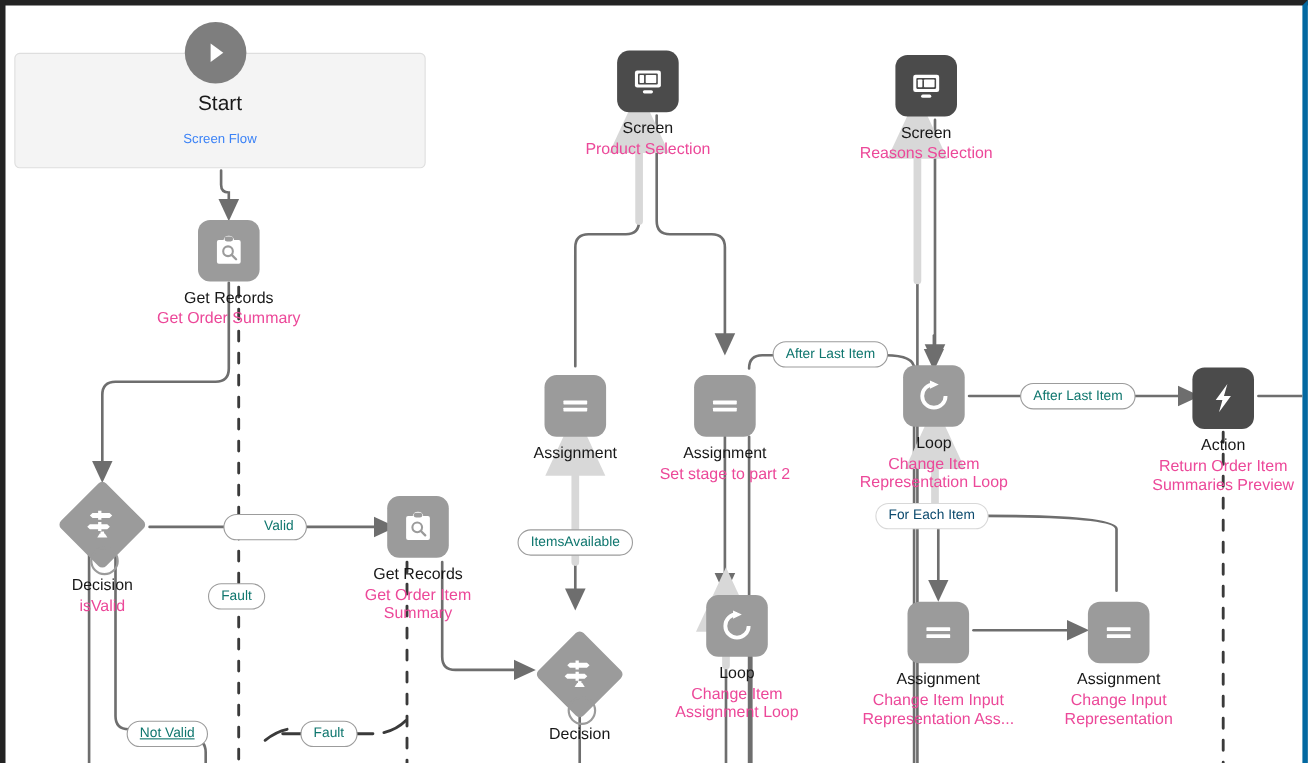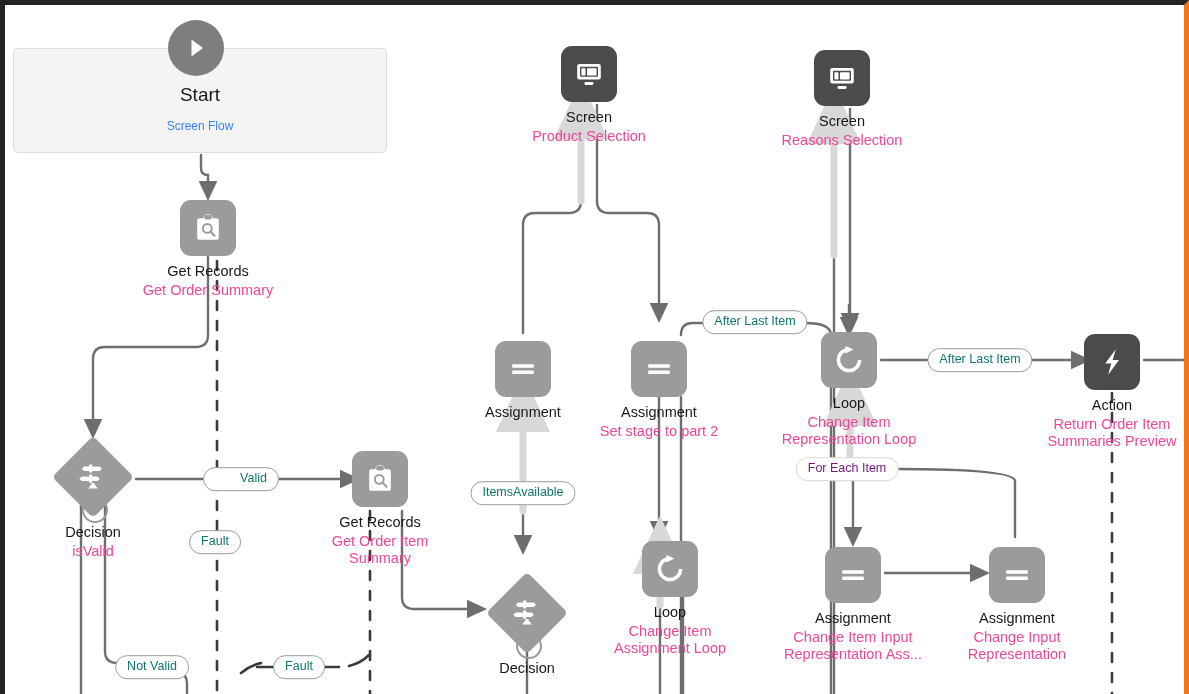--- a/index.html
+++ b/index.html
@@ -1,19 +1,19 @@
 <!DOCTYPE html>
 <html><head>
 <meta charset="utf-8">
 <style>
   html,body{margin:0;padding:0;background:#2b2b2b;}
   body{font-family:"Liberation Sans","DejaVu Sans",sans-serif;}
   #canvas{
     position:relative;width:1189px;height:694px;background:#ffffff;
-    border-left:5px solid #232323;border-right:5px solid #f97316;border-top:5px solid #232323;
+    border-left:5px solid #232323;border-right:5px solid #0369a1;border-top:5px solid #232323;
     box-sizing:border-box;overflow:hidden;
   }
   #edges{position:absolute;left:0;top:0;width:1189px;height:694px;}
   .node{position:absolute;transform:translateX(-50%);text-align:center;width:220px;}
   .ico{
     width:56px;height:56px;border-radius:11px;margin:0 auto;
     display:flex;align-items:center;justify-content:center;position:relative;
   }
   .ico.light{background:#9b9b9b;}
   .ico.dark{background:#4b4b4b;}
@@ -41,21 +41,21 @@
   .dia-ring{
     position:absolute;left:50%;margin-left:-11px;top:60px;width:22px;height:22px;border-radius:50%;
     border:2.5px solid #9b9b9b;background:transparent;
   }
   
   .pill{
     position:absolute;transform:translate(-50%,-50%);
     background:#ffffff;border:1px solid #9c9c9c;border-radius:999px;
     padding:3px 11px;font-size:12.5px;color:#0f766e;white-space:nowrap;line-height:1.25;
   }
-  .pill.ghost{color:#701a75;border-color:#d8d8d8;}
+  .pill.ghost{color:#0c4a6e;border-color:#d8d8d8;}
 </style>
 </head>
 <body>
 
 <div id="canvas">
 
   <svg id="edges" viewBox="0 0 1189 694" xmlns="http://www.w3.org/2000/svg">
     <defs>
       <marker id="ah" markerWidth="9" markerHeight="9" refX="4.2" refY="4.5" orient="auto">
         <path d="M0,0.6 L8.4,4.5 L0,8.4 z" fill="#6e6e6e"></path>
@@ -300,21 +300,21 @@
           </svg>
         </div>
         <div class="n-title">Assignment</div>
         <div class="n-sub">Change Input
 Representation</div>
       </div>
     </div>
   <div id="labels-host">
       <div class="pill" style="left: 236px; top: 474px; padding-left: 36px;">Valid</div>
       <div class="pill" style="left: 210px; top: 537px;">Fault</div>
-      <div class="pill" style="left: 147px; top: 662px;">Not Valid</div>
+      <div class="pill" style="left: 147px; top: 662px; text-decoration: underline;">Not Valid</div>
       <div class="pill" style="left: 294px; top: 662px;">Fault</div>
       <div class="pill" style="left: 518px; top: 488px;">ItemsAvailable</div>
       <div class="pill" style="left: 750px; top: 317px;">After Last Item</div>
       <div class="pill" style="left: 975px; top: 355px;">After Last Item</div>
       <div class="pill ghost" style="left: 842px; top: 464px;">For Each Item</div>
     </div>
 
 </div>
 
 </body></html>

